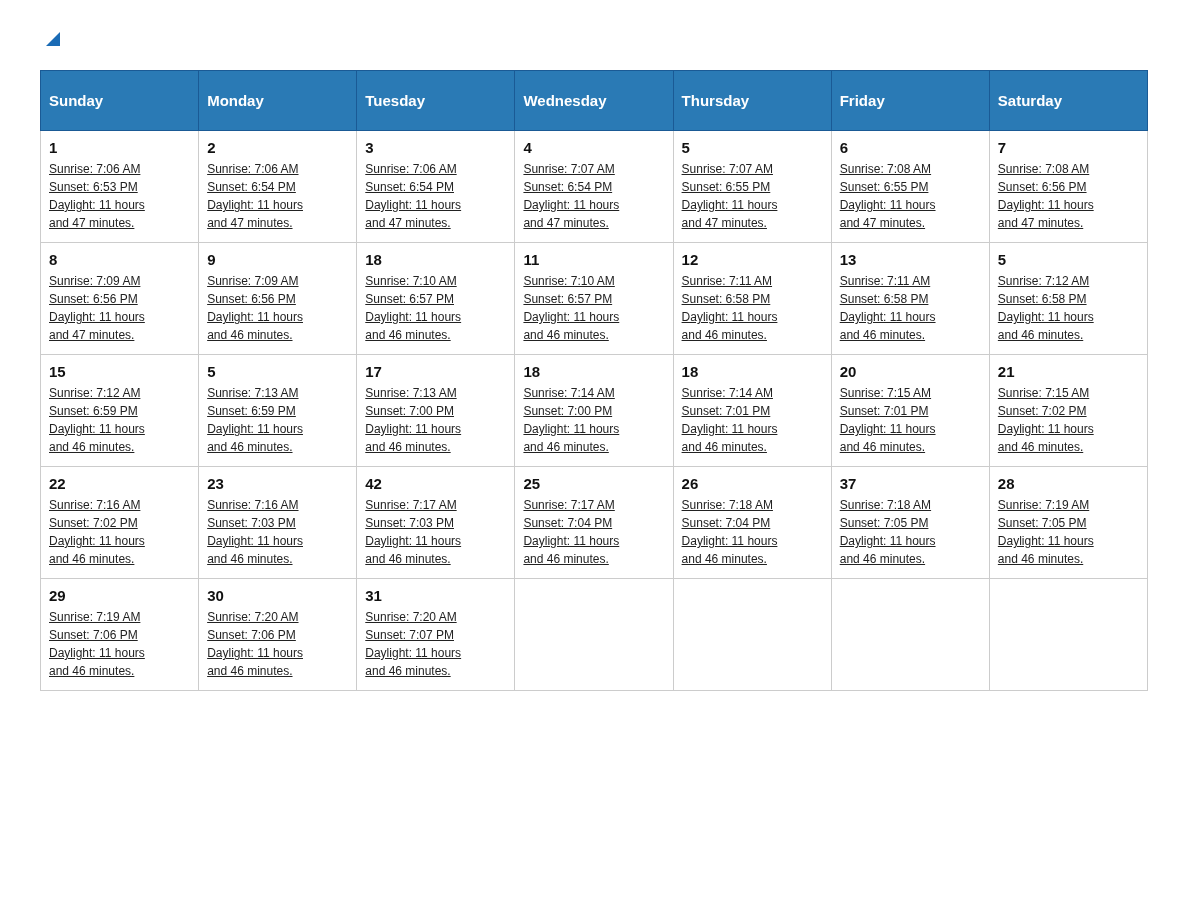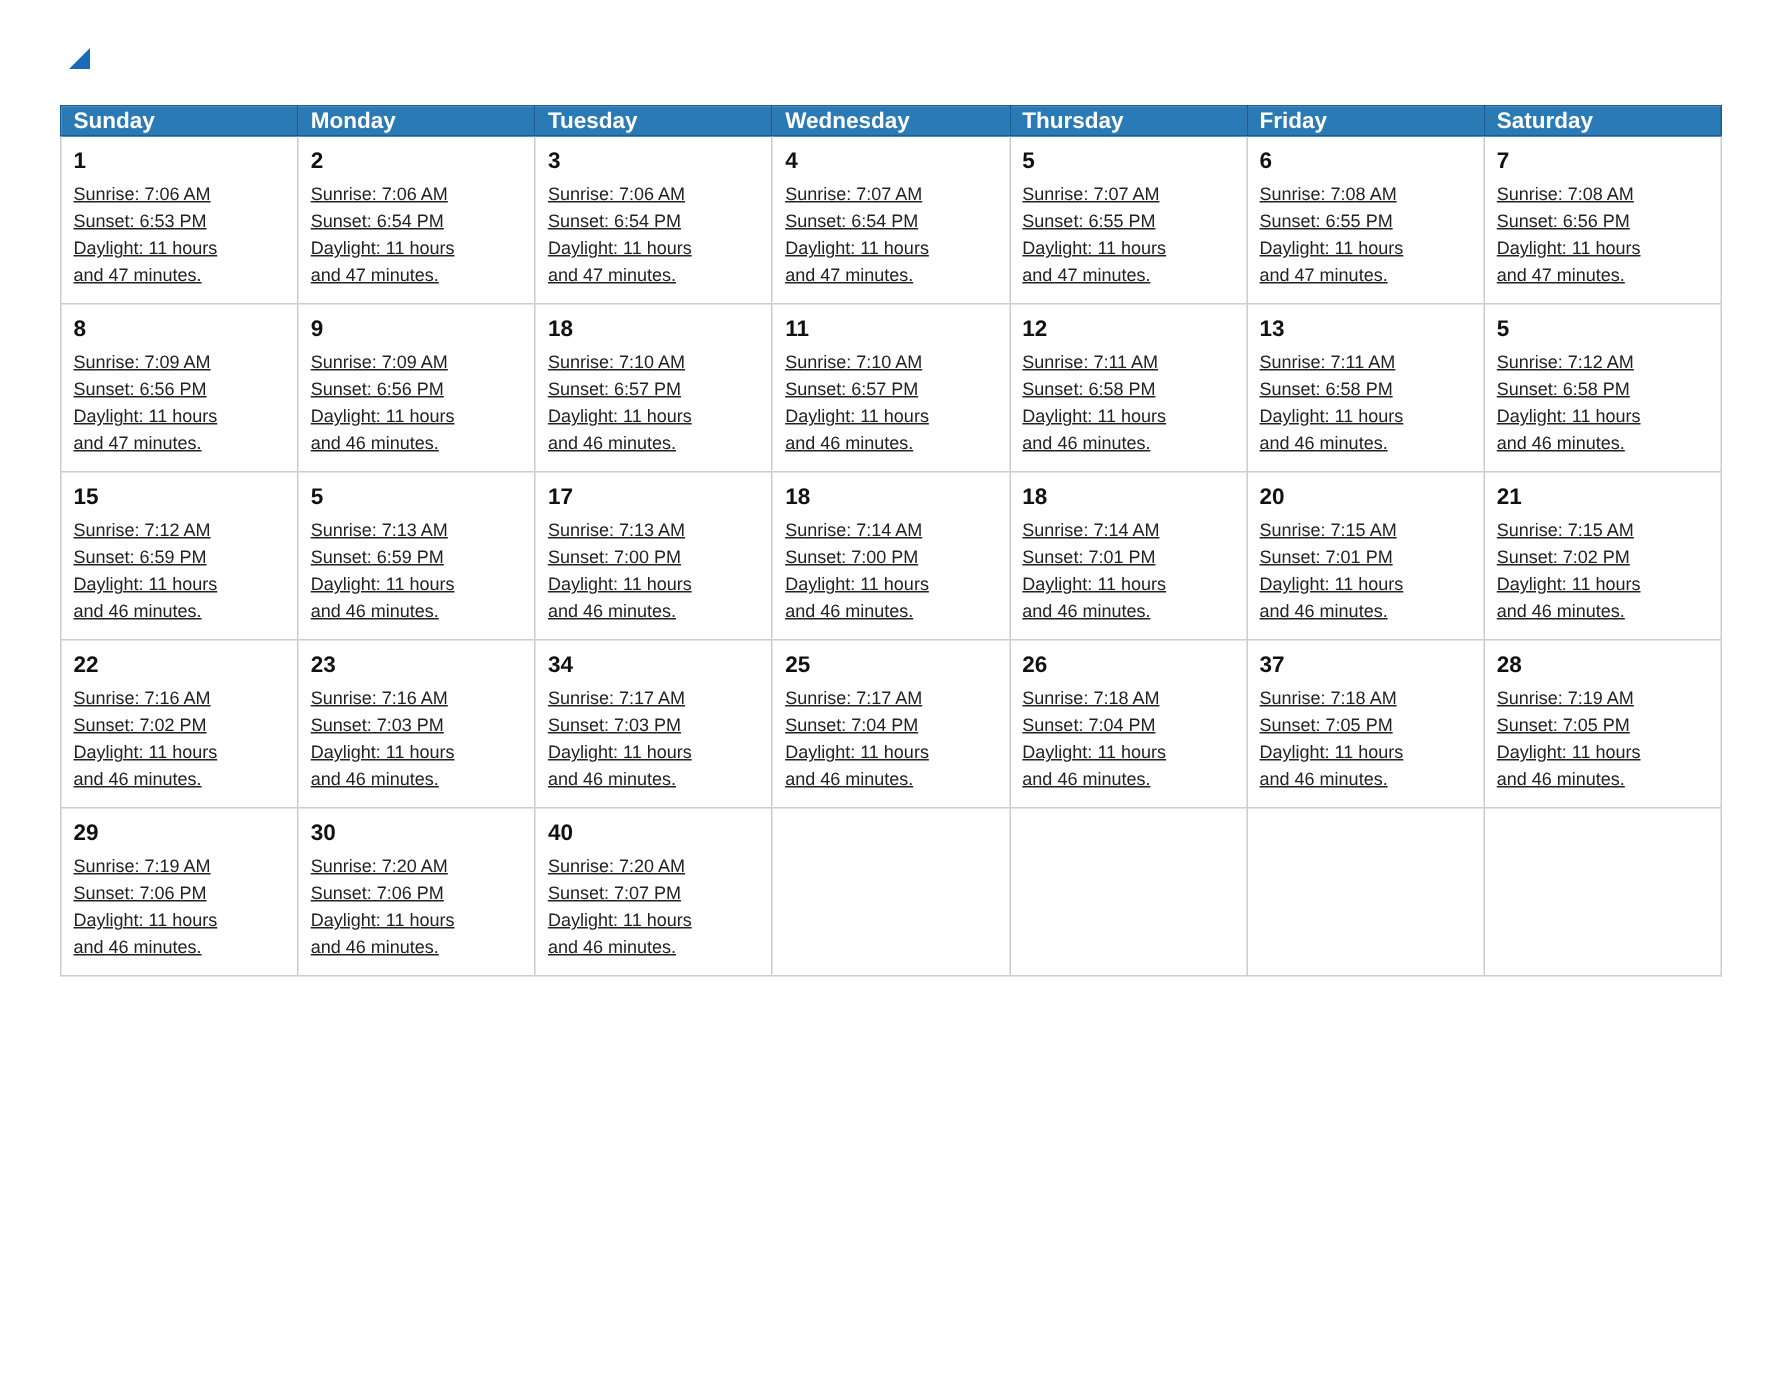--- a/index.html
+++ b/index.html
@@ -52,21 +52,21 @@
     .calendar {
       width: 100%;
       border-collapse: collapse;
       border: 1px solid #aaa;
     }
     .calendar th {
       background-color: #2a7ab5;
       color: #fff;
       font-size: 15px;
       font-weight: bold;
-      padding: 1px 8px;
+      padding: 21px 8px;
       text-align: left;
       border: 1px solid #1a5a95;
     }
     .calendar td {
       vertical-align: top;
       padding: 8px 8px 10px 8px;
       border: 1px solid #ccc;
       width: 14.28%;
       min-height: 100px;
     }
@@ -214,21 +214,21 @@
       <tr>
         <td class="row-separator">
           <div class="day-number">22</div>
           <div class="day-info">Sunrise: 7:16 AM<br>Sunset: 7:02 PM<br>Daylight: 11 hours<br>and 46 minutes.</div>
         </td>
         <td class="row-separator">
           <div class="day-number">23</div>
           <div class="day-info">Sunrise: 7:16 AM<br>Sunset: 7:03 PM<br>Daylight: 11 hours<br>and 46 minutes.</div>
         </td>
         <td class="row-separator">
-          <div class="day-number">34</div>
+          <div class="day-number">42</div>
           <div class="day-info">Sunrise: 7:17 AM<br>Sunset: 7:03 PM<br>Daylight: 11 hours<br>and 46 minutes.</div>
         </td>
         <td class="row-separator">
           <div class="day-number">25</div>
           <div class="day-info">Sunrise: 7:17 AM<br>Sunset: 7:04 PM<br>Daylight: 11 hours<br>and 46 minutes.</div>
         </td>
         <td class="row-separator">
           <div class="day-number">26</div>
           <div class="day-info">Sunrise: 7:18 AM<br>Sunset: 7:04 PM<br>Daylight: 11 hours<br>and 46 minutes.</div>
         </td>
@@ -244,21 +244,21 @@
       <tr>
         <td class="row-separator">
           <div class="day-number">29</div>
           <div class="day-info">Sunrise: 7:19 AM<br>Sunset: 7:06 PM<br>Daylight: 11 hours<br>and 46 minutes.</div>
         </td>
         <td class="row-separator">
           <div class="day-number">30</div>
           <div class="day-info">Sunrise: 7:20 AM<br>Sunset: 7:06 PM<br>Daylight: 11 hours<br>and 46 minutes.</div>
         </td>
         <td class="row-separator">
-          <div class="day-number">40</div>
+          <div class="day-number">31</div>
           <div class="day-info">Sunrise: 7:20 AM<br>Sunset: 7:07 PM<br>Daylight: 11 hours<br>and 46 minutes.</div>
         </td>
         <td class="row-separator empty-cell"></td>
         <td class="row-separator empty-cell"></td>
         <td class="row-separator empty-cell"></td>
         <td class="row-separator empty-cell"></td>
       </tr>
     </tbody>
 </table>
 

